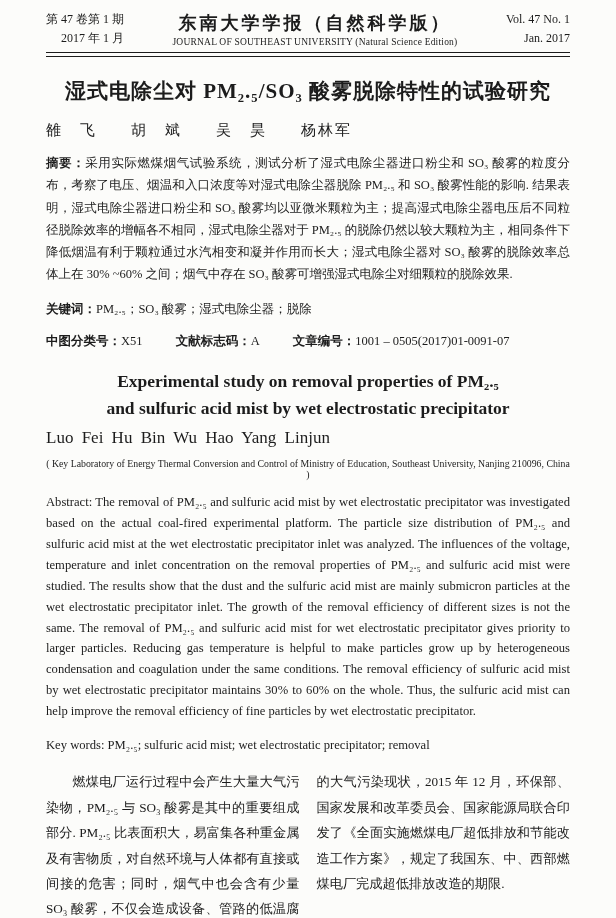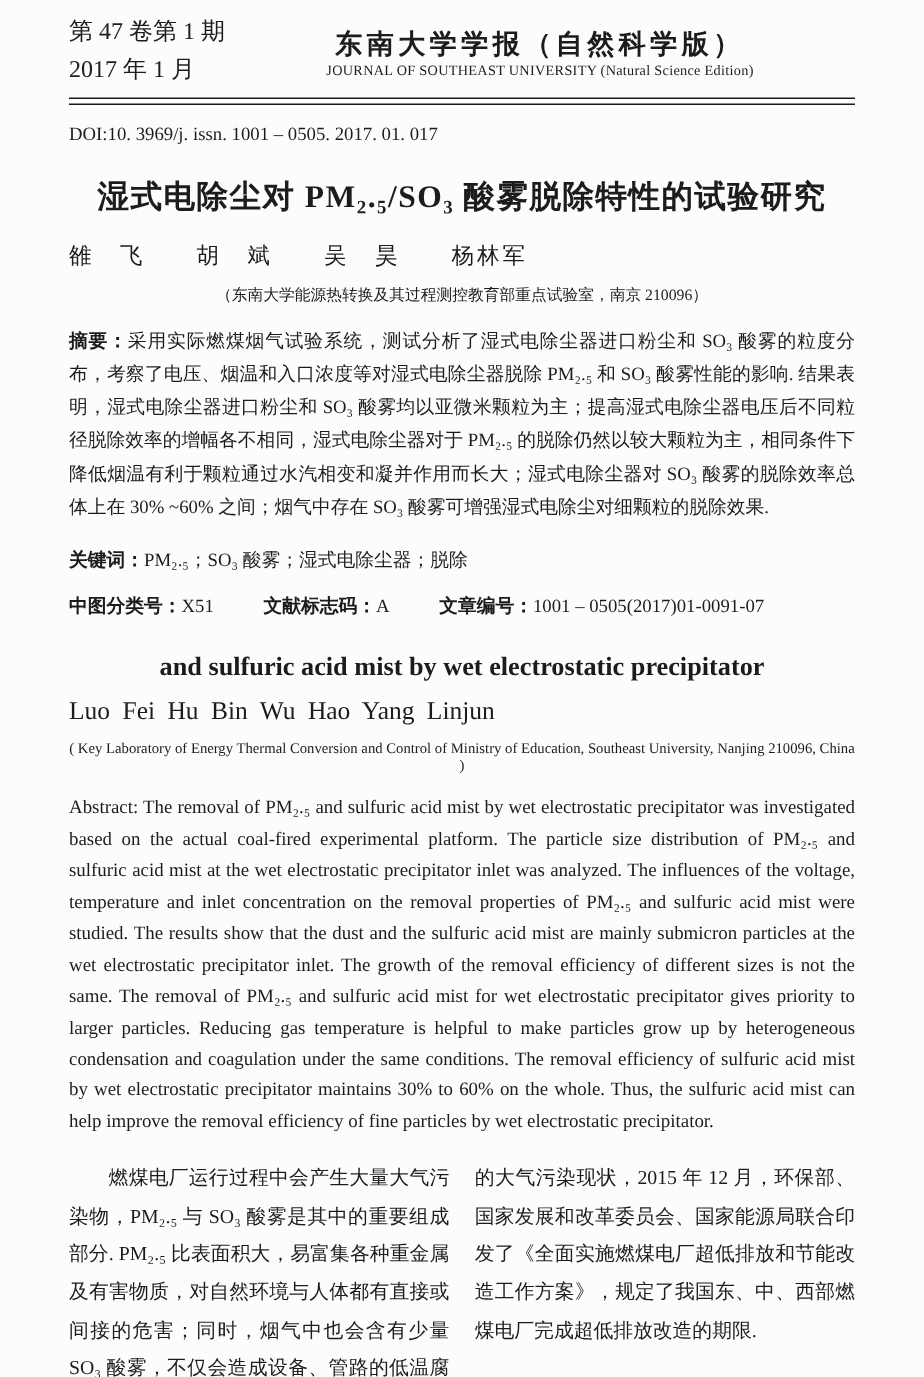--- a/index.html
+++ b/index.html
@@ -4,21 +4,21 @@
 <style>
   html,body{margin:0;padding:0;background:#e9e9e7;}
   .page{
     width:616px;min-height:918px;box-sizing:border-box;
     margin:0 auto;background:#fcfcfa;color:#1c1c1c;
     padding:10px 46px 12px 46px;
     font-family:"Liberation Serif","DejaVu Serif",serif;
   }
   
   .jheader{display:flex;align-items:center;justify-content:space-between;}
-  .jheader .side{font-size:16px;line-height:1.55;text-align:left;white-space:nowrap;}
+  .jheader .side{font-size:12px;line-height:1.55;text-align:right;white-space:nowrap;}
   .jheader .center{flex:1;text-align:center;}
   .jname-cn{font-size:18px;font-weight:bold;letter-spacing:3px;}
   .jname-en{font-size:9.5px;margin-top:2px;letter-spacing:.2px;}
   .double-rule{margin-top:5px;height:3px;border-top:1.6px solid #1c1c1c;border-bottom:1.6px solid #1c1c1c;}
   .doi{font-size:12.5px;margin:12px 0 2px 0;}
   
   .title-cn{font-size:21px;font-weight:bold;text-align:center;margin:20px 0 0 0;letter-spacing:1px;}
   .authors-cn{font-size:15px;text-align:left;margin-top:16px;letter-spacing:2px;}
   .affil-cn{font-size:10.5px;text-align:center;margin-top:10px;}
   
@@ -47,44 +47,48 @@
 
   <header class="jheader">
     <div class="side">
       <div>第 47 卷第 1 期</div>
       <div>2017 年 1 月</div>
     </div>
     <div class="center">
       <div class="jname-cn">东南大学学报（自然科学版）</div>
       <div class="jname-en">JOURNAL OF SOUTHEAST UNIVERSITY (Natural Science Edition)</div>
     </div>
+    <div class="side">
+      <div>Vol. 47   No. 1</div>
+      <div>Jan.   2017</div>
+    </div>
   </header>
   <div class="double-rule"></div>
 
-  <div class="doi">DOI:10. 3969/j. issn. 1001 – 0505. 2017. 01. 017</div>
 
   <h1 class="title-cn">湿式电除尘对 PM₂.₅/SO₃ 酸雾脱除特性的试验研究</h1>
   <div class="authors-cn">雒　飞　　胡　斌　　吴　昊　　杨林军</div>
-  <div class="affil-cn">（东南大学能源热转换及其过程测控教育部重点试验室，南京 210096）</div>
 
   <p class="block"><span class="lbl">摘要：</span><span>采用实际燃煤烟气试验系统，测试分析了湿式电除尘器进口粉尘和 SO₃ 酸雾的粒度分布，考察了电压、烟温和入口浓度等对湿式电除尘器脱除 PM₂.₅ 和 SO₃ 酸雾性能的影响. 结果表明，湿式电除尘器进口粉尘和 SO₃ 酸雾均以亚微米颗粒为主；提高湿式电除尘器电压后不同粒径脱除效率的增幅各不相同，湿式电除尘器对于 PM₂.₅ 的脱除仍然以较大颗粒为主，相同条件下降低烟温有利于颗粒通过水汽相变和凝并作用而长大；湿式电除尘器对 SO₃ 酸雾的脱除效率总体上在 30% ~60% 之间；烟气中存在 SO₃ 酸雾可增强湿式电除尘对细颗粒的脱除效果.</span></p>
   <p class="block kw"><span class="lbl">关键词：</span><span>PM₂.₅；SO₃ 酸雾；湿式电除尘器；脱除</span></p>
   <p class="clc-line">
     <span class="seg"><span class="lbl">中图分类号：</span><span>X51</span></span>
     <span class="seg"><span class="lbl">文献标志码：</span><span>A</span></span>
     <span class="seg"><span class="lbl">文章编号：</span><span>1001 – 0505(2017)01-0091-07</span></span>
   </p>
 
   <h2 class="title-en">
+    <div>Experimental study on removal properties of PM₂.₅</div>
     <div>and sulfuric acid mist by wet electrostatic precipitator</div>
   </h2>
   <div class="authors-en">Luo Fei    Hu Bin    Wu Hao    Yang Linjun</div>
   <div class="affil-en">( Key Laboratory of Energy Thermal Conversion and Control of Ministry of Education, Southeast University, Nanjing 210096, China )</div>
 
   <p class="abstract-en"><span class="lbl">Abstract:</span> <span>The removal of PM₂.₅ and sulfuric acid mist by wet electrostatic precipitator was investigated based on the actual coal-fired experimental platform.  The particle size distribution of PM₂.₅ and sulfuric acid mist at the wet electrostatic precipitator inlet was analyzed. The influences of the voltage, temperature and inlet concentration on the removal properties of PM₂.₅ and sulfuric acid mist were studied.  The results show that the dust and the sulfuric acid mist are mainly submicron particles at the wet electrostatic precipitator inlet.  The growth of the removal efficiency of different sizes is not the same.  The removal of PM₂.₅ and sulfuric acid mist for wet electrostatic precipitator gives priority to larger particles.  Reducing gas temperature is helpful to make particles grow up by heterogeneous condensation and coagulation under the same conditions.  The removal efficiency of sulfuric acid mist by wet electrostatic precipitator maintains 30% to 60% on the whole.  Thus, the sulfuric acid mist can help improve the removal efficiency of fine particles by wet electrostatic precipitator.</span></p>
+  <p class="abstract-en kw-en"><span class="lbl">Key words:</span> <span>PM₂.₅; sulfuric acid mist; wet electrostatic precipitator; removal</span></p>
 
   <div class="body-cols">
     <div class="col">
       <p class="indent">燃煤电厂运行过程中会产生大量大气污染物，PM₂.₅ 与 SO₃ 酸雾是其中的重要组成部分. PM₂.₅ 比表面积大，易富集各种重金属及有害物质，对自然环境与人体都有直接或间接的危害；同时，烟气中也会含有少量 SO₃ 酸雾，不仅会造成设备、管路的低温腐蚀，当烟气中 SO₃ 浓度达到 35 mg/m³ 时可导致羽烟不透明度大于 50%⁽¹⁾. 为应对日益严重</p>
     </div>
     <div class="col">
       <p>的大气污染现状，2015 年 12 月，环保部、国家发展和改革委员会、国家能源局联合印发了《全面实施燃煤电厂超低排放和节能改造工作方案》，规定了我国东、中、西部燃煤电厂完成超低排放改造的期限.</p>
 
     </div>
   </div>

